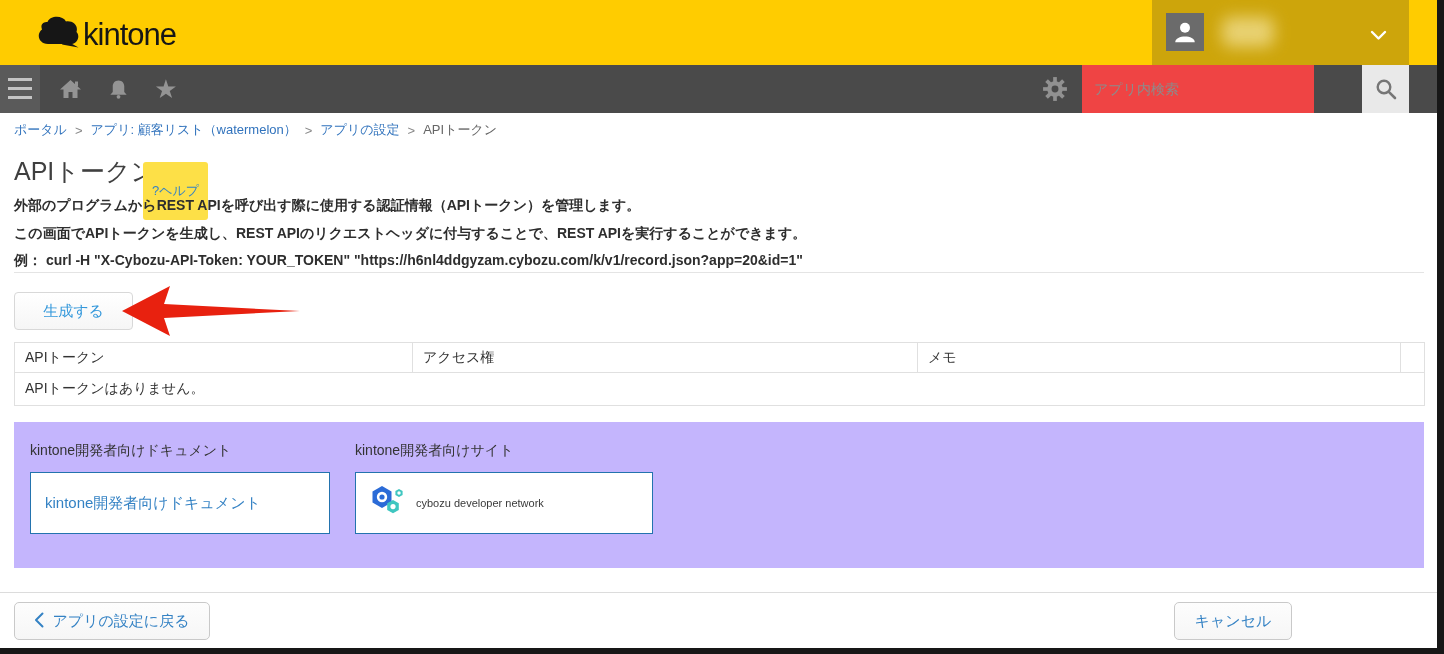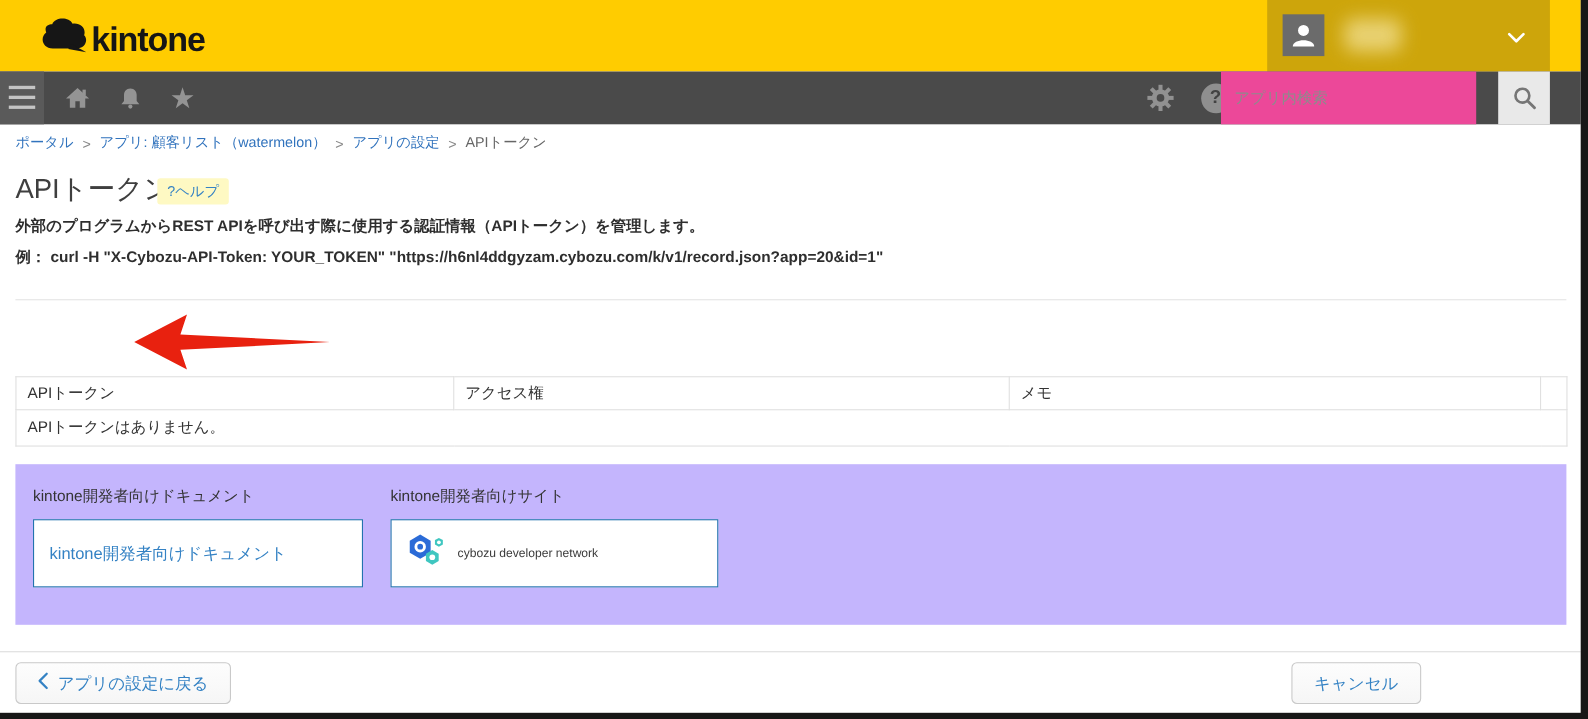--- a/index.html
+++ b/index.html
@@ -6,46 +6,46 @@
   body { margin: 0; background: #fff; font-family: "Liberation Sans", "DejaVu Sans", sans-serif; }
   .screen { position: relative; width: 1444px; height: 654px; background: #fff; overflow: hidden; }
 
   
   .edge-right { position: absolute; right: 0; top: 0; width: 7px; height: 654px; background: #171717; }
   .edge-bottom { position: absolute; left: 0; bottom: 0; width: 1444px; height: 6px; background: #171717; }
 
   
   .topbar { position: absolute; left: 0; top: 0; width: 1437px; height: 65px; background: #ffcc00; }
   .brand { position: absolute; left: 34px; top: 13px; display: flex; align-items: center; gap: 3px; cursor: pointer; }
-  .brand-text { font-size: 31px; font-weight: bold; color: #161616; letter-spacing: -1px; }
+  .brand-text { font-size: 31px; font-weight: normal; color: #161616; letter-spacing: -1px; }
   .user-area { position: absolute; left: 1152px; top: 0; width: 257px; height: 65px; background: #cda50b; cursor: pointer; }
   .avatar { position: absolute; left: 14px; top: 13px; width: 38px; height: 38px; background: #6b6b6b; display: flex; align-items: center; justify-content: center; }
   .user-name-blur { position: absolute; left: 70px; top: 17px; width: 52px; height: 30px; background: #ecd77e; border-radius: 8px; filter: blur(8px); opacity: .9; }
   .user-caret { position: absolute; right: 22px; top: 27px; }
 
   
   .navbar { position: absolute; left: 0; top: 65px; width: 1437px; height: 48px; background: #4a4a4a; }
   .hamburger { position: absolute; left: 0; top: 0; width: 40px; height: 48px; background: #5a5a5a; cursor: pointer; }
   .hamburger span { position: absolute; left: 8px; width: 24px; height: 3px; background: #c4c4c4; }
   .hamburger span:nth-child(1) { top: 13px; } .hamburger span:nth-child(2) { top: 22px; } .hamburger span:nth-child(3) { top: 31px; }
   .nav-ico { position: absolute; top: 0; height: 48px; width: 40px; display: flex; align-items: center; justify-content: center; cursor: pointer; }
   .star-glyph { color: #949494; font-size: 26px; line-height: 1; }
   .help-circle { width: 27px; height: 27px; border-radius: 50%; background: #8f8f8f; color: #424242; font-weight: bold; font-size: 17px; display: flex; align-items: center; justify-content: center; }
-  .search-input { position: absolute; left: 1110px; top: 65px; width: 232px; height: 48px; border: none; outline: none; background: #ec4899; padding: 0 12px; font-size: 14px; color: #333; font-family: inherit; }
+  .search-input { position: absolute; left: 1082px; top: 65px; width: 232px; height: 48px; border: none; outline: none; background: #ef4444; padding: 0 12px; font-size: 14px; color: #333; font-family: inherit; }
   .search-input::placeholder { color: #8c8c8c; }
   .search-btn { position: absolute; left: 1362px; top: 65px; width: 47px; height: 48px; background: #e9e9e9; border: none; display: flex; align-items: center; justify-content: center; cursor: pointer; }
 
   
   .breadcrumb { position: absolute; left: 14px; top: 121px; font-size: 13px; color: #888; display: flex; gap: 8px; align-items: center; }
   .breadcrumb a { color: #3173bd; text-decoration: none; cursor: pointer; }
   .crumb-current { color: #666; }
 
   
   .page-title { position: absolute; left: 14px; top: 155px; font-size: 25px; font-weight: 400; color: #3f3f3f; }
-  .help-badge { position: absolute; left: 143px; top: 162px; background: #fef9c3; border-radius: 3px; padding: 3px 9px; font-size: 13px; color: #3482c4; cursor: pointer; }
+  .help-badge { position: absolute; left: 143px; top: 162px; background: #fde047; border-radius: 3px; padding: 20px 9px; font-size: 13px; color: #3482c4; cursor: pointer; }
 
   
   .descriptions { position: absolute; left: 14px; top: 192px; font-size: 14px; color: #2e2e2e; line-height: 27.5px; font-weight: bold; }
 
   .divider-top { position: absolute; left: 14px; top: 272px; width: 1410px; height: 1px; background: #e4e4e4; }
 
   
   .generate-btn { position: absolute; left: 14px; top: 292px; width: 119px; height: 38px; background: linear-gradient(#ffffff, #f6f6f6); border: 1px solid #d8d8d8; border-radius: 4px; color: #3498db; font-size: 15px; font-family: inherit; cursor: pointer; }
   .arrow-annotation { position: absolute; left: 118px; top: 283px; pointer-events: none; }
 
@@ -167,25 +167,27 @@
     <a>アプリの設定</a>
     <span>&gt;</span>
     <span class="crumb-current">APIトークン</span>
   </div>
 
   <div class="page-title">APIトークン</div>
   <div class="help-badge">?ヘルプ</div>
 
   <div class="descriptions">
     <div>外部のプログラムからREST APIを呼び出す際に使用する認証情報（APIトークン）を管理します。</div>
+    <div>この画面でAPIトークンを生成し、REST APIのリクエストヘッダに付与することで、REST APIを実行することができます。</div>
     <div>例：  curl -H "X-Cybozu-API-Token: YOUR_TOKEN" "https://h6nl4ddgyzam.cybozu.com/k/v1/record.json?app=20&amp;id=1"</div>
   </div>
 
   <div class="divider-top"></div>
 
+  <button class="generate-btn">生成する</button>
 
   <div class="arrow-annotation">
     <svg width="184" height="56" viewBox="0 0 184 56">
       <polygon points="4,28 52,3 46,21 182,28 46,35 52,53" fill="#e8210f"></polygon>
     </svg>
   </div>
 
   <table class="token-table">
     <colgroup>
         <col style="width:398px">

